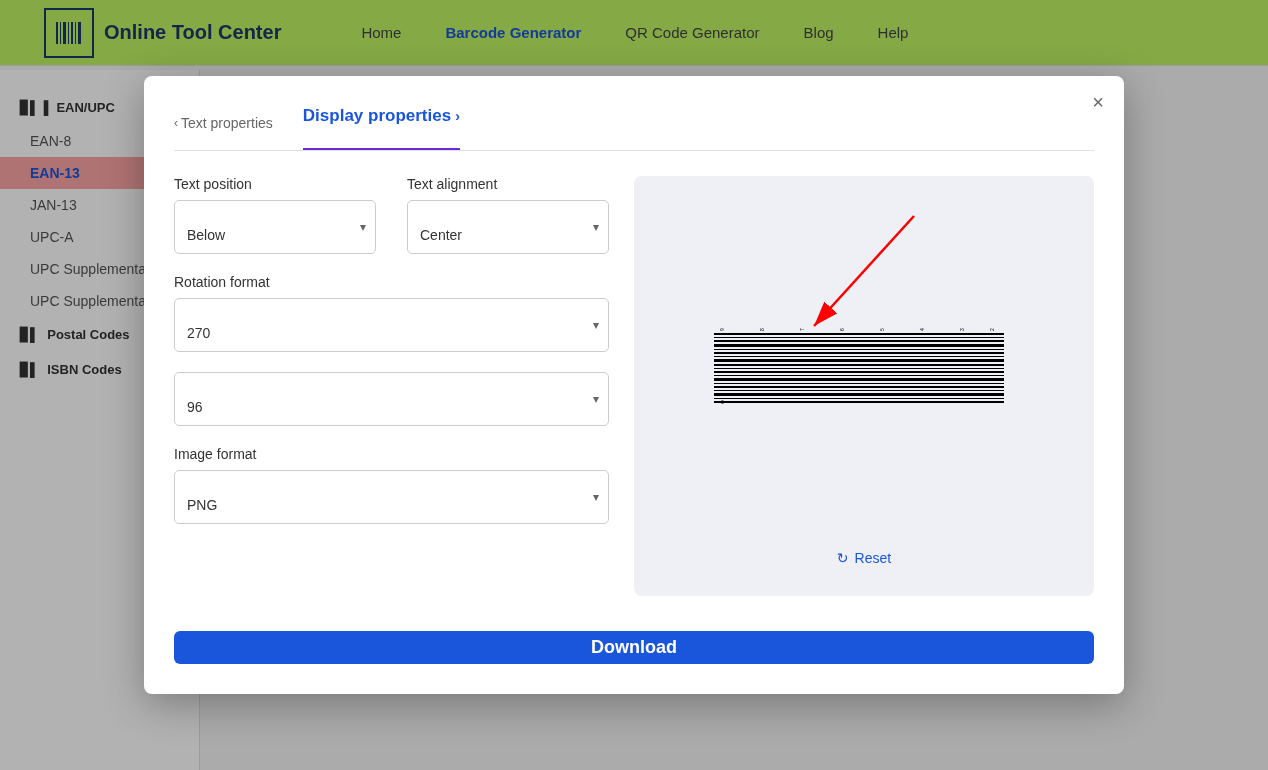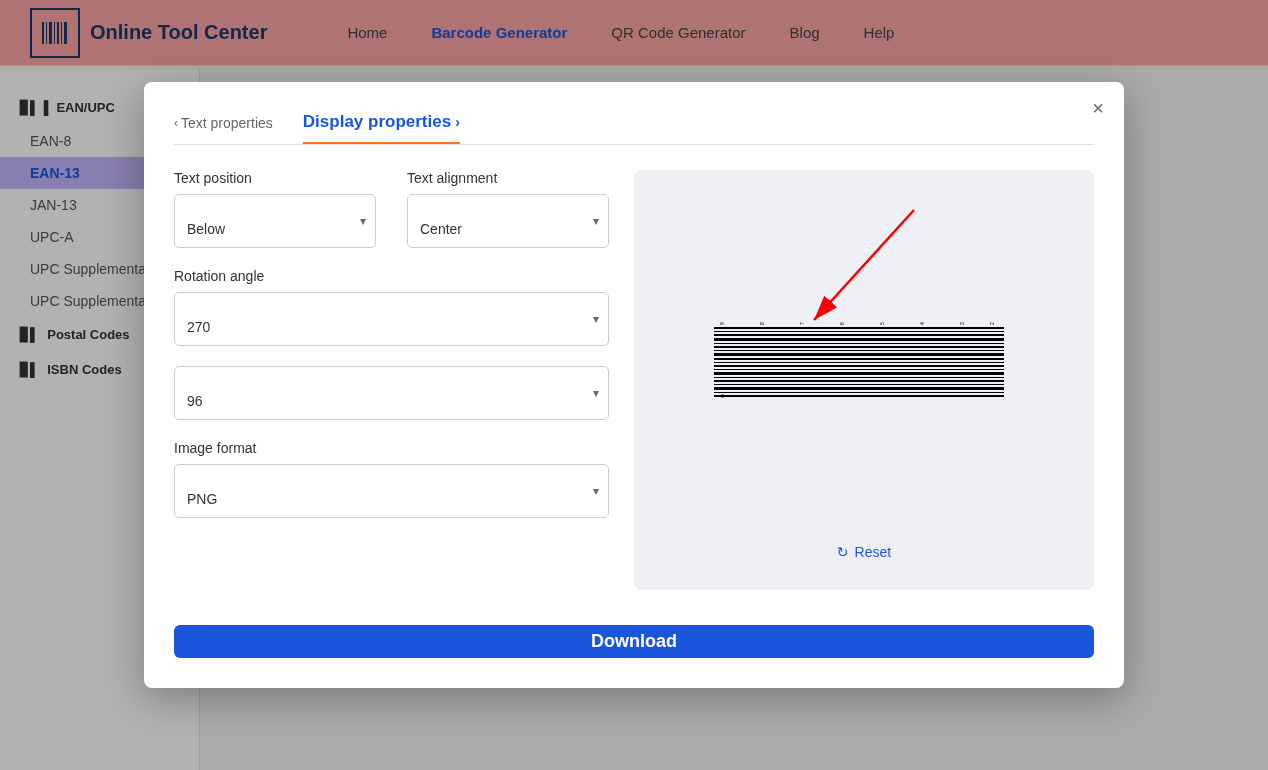--- a/index.html
+++ b/index.html
@@ -15,25 +15,25 @@
     
     .bg-page {
       width: 100%;
       height: 100%;
       background: #f5f5f5;
       position: relative;
     }
 
     
     .header {
-      background: #fca5a5;
+      background: #bef264;
       height: 66px;
       display: flex;
       align-items: center;
-      padding: 0 30px;
+      padding: 0 44px;
       border-bottom: 1px solid #e0e0e0;
       position: relative;
       z-index: 1;
     }
     .logo-area {
       display: flex;
       align-items: center;
       gap: 10px;
       margin-right: 80px;
     }
@@ -88,21 +88,21 @@
     }
     .sidebar-item {
       font-size: 14px;
       color: #555;
       padding: 8px 20px 8px 30px;
       cursor: pointer;
     }
     .sidebar-item.active {
       color: #1a56db;
       font-weight: 600;
-      background: #c4b5fd;
+      background: #fca5a5;
     }
 
     
     .overlay {
       position: absolute;
       top: 0;
       left: 0;
       width: 100%;
       height: 100%;
       background: rgba(0,0,0,0.3);
@@ -151,22 +151,22 @@
       display: flex;
       align-items: center;
       gap: 3px;
       padding-bottom: 10px;
     }
     .tab-prev .chevron { font-size: 12px; }
     .tab-active {
       color: #1a56db;
       font-size: 17px;
       font-weight: 600;
-      border-bottom: 2px solid #f97316;
-      padding-bottom: 10px;
+      border-bottom: 2px solid #6d28d9;
+      padding-bottom: 22px;
       cursor: pointer;
       display: flex;
       align-items: center;
       gap: 4px;
     }
     .tab-chevron { font-size: 14px; color: #1a56db; }
 
     
     .modal-content {
       display: flex;
@@ -422,21 +422,21 @@
                 <option>Left</option>
                 <option>Right</option>
               </select>
               <span class="select-chevron">▾</span>
             </div>
           </div>
         </div>
 
         <div class="form-row">
           <div class="form-group">
-            <label>Rotation angle</label>
+            <label>Rotation format</label>
             <div class="select-wrapper">
               <select class="select-field">
                 <option>0</option>
                 <option>90</option>
                 <option>180</option>
                 <option selected="">270</option>
               </select>
               <span class="select-chevron">▾</span>
             </div>
           </div>

